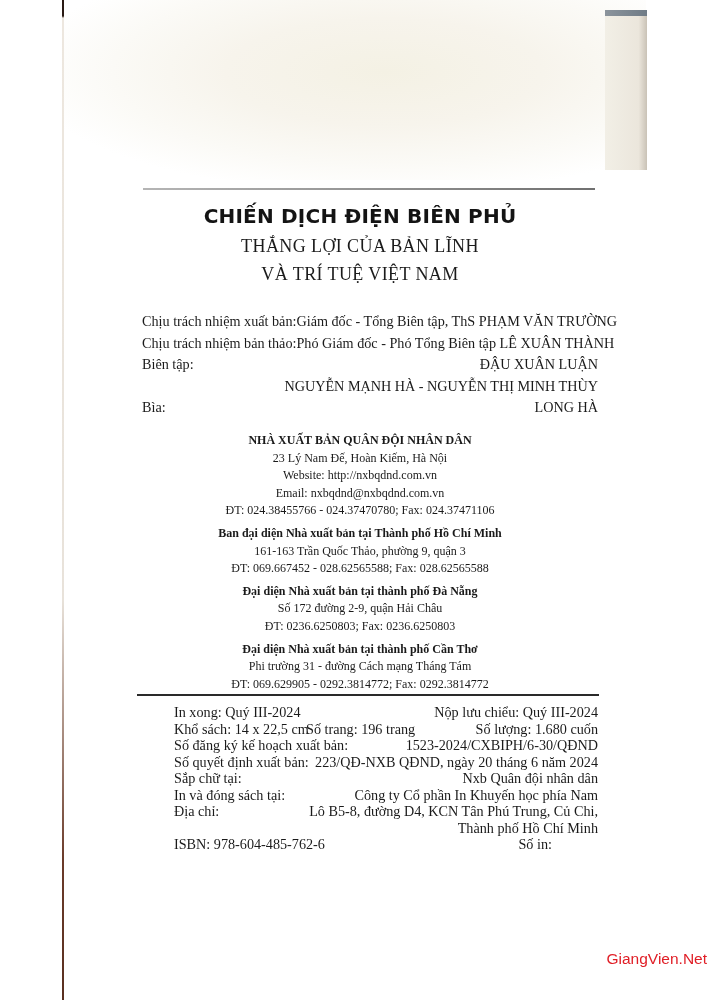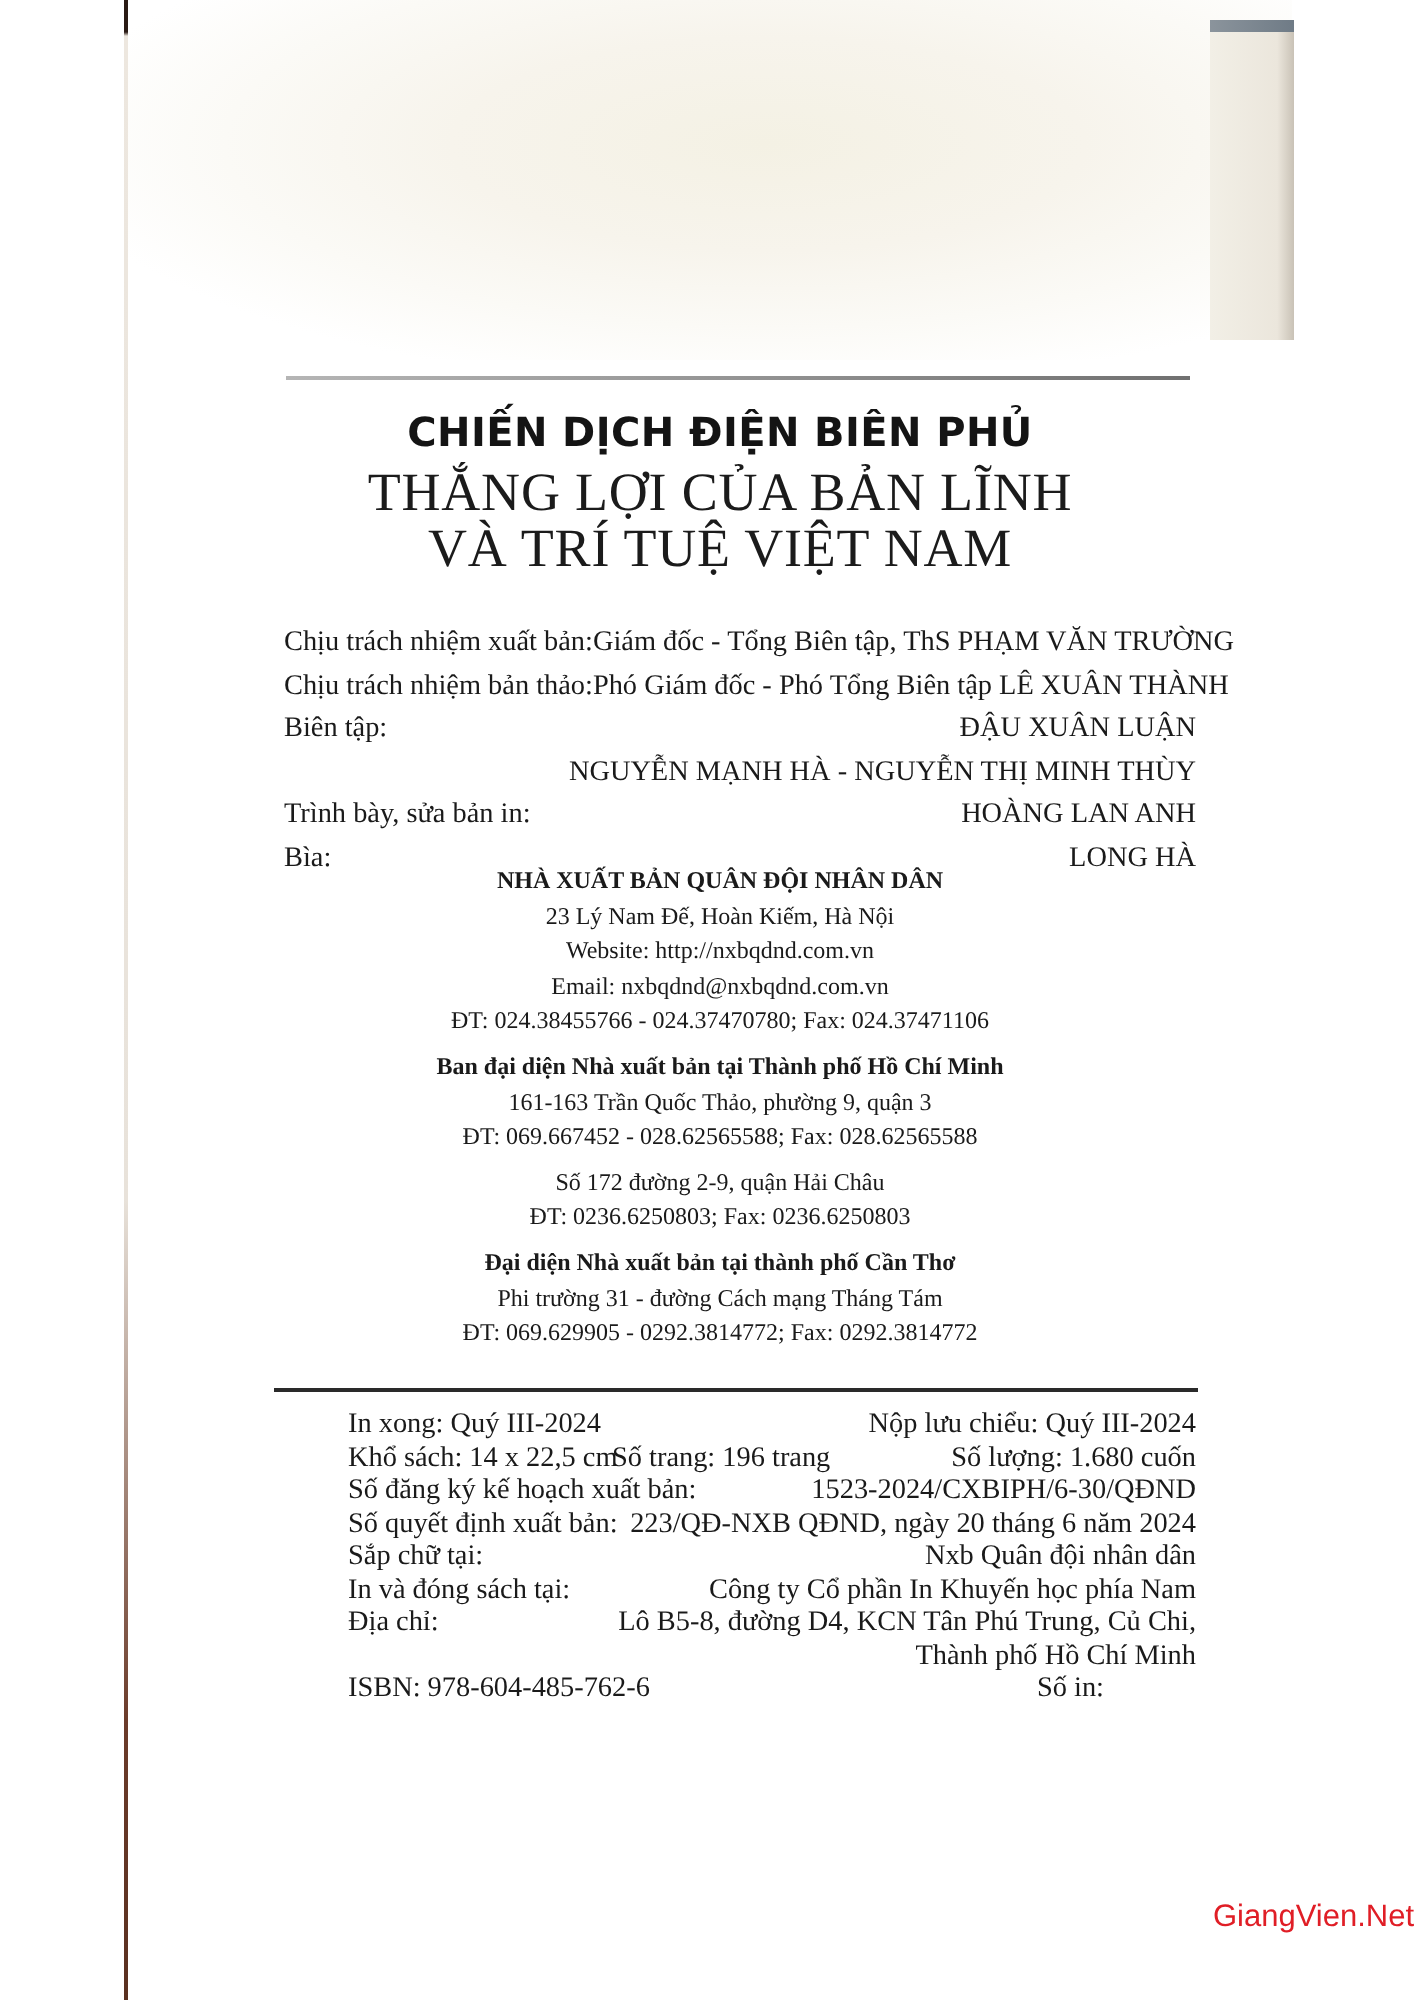--- a/index.html
+++ b/index.html
@@ -28,21 +28,21 @@
     .rule-top {
       position: absolute; left: 143px; top: 188px; width: 452px; height: 2px;
       background: linear-gradient(90deg, #b5b5b5, #8d8d8d 60%, #707070);
     }
     .title-block { position: absolute; left: 140px; top: 200px; width: 440px; text-align: center; }
     .title-main {
       font-family: "DejaVu Sans", sans-serif; font-weight: bold; font-size: 20px;
       letter-spacing: 0.2px; margin-top: 4px; color: #141414; text-align: center;
     }
     .subtitle {
-      font-family: "Liberation Serif", serif; font-size: 27px; line-height: 28px;
+      font-family: "Liberation Serif", serif; font-size: 18px; line-height: 28px;
       letter-spacing: 0.4px; color: #1b1b1b;
     }
     .credits { position: absolute; left: 142px; top: 313px; width: 456px; font-size: 14.2px; }
     .credit-row { display: flex; height: 21.5px; align-items: baseline; white-space: nowrap; }
     .credit-label { flex: 0 0 auto; }
     .credit-value { flex: 1 1 auto; text-align: right; }
     .publisher { position: absolute; left: 140px; top: 432px; width: 440px; text-align: center; font-size: 12px; }
     .pub-line { height: 17.6px; line-height: 17.6px; white-space: nowrap; }
     .pub-title { font-weight: bold; }
     .pub-gap { height: 5px; }
@@ -85,40 +85,37 @@
   </div>
   <div class="credit-row">
     <span class="credit-label">Biên tập:</span>
     <span class="credit-value">ĐẬU XUÂN LUẬN</span>
   </div>
   <div class="credit-row">
     <span class="credit-label"></span>
     <span class="credit-value">NGUYỄN MẠNH HÀ - NGUYỄN THỊ MINH THÙY</span>
   </div>
   <div class="credit-row">
-    <span class="credit-label">Trình bày, sửa bản in:</span>
-    <span class="credit-value">HOÀNG LAN ANH</span>
-  </div>
-  <div class="credit-row">
     <span class="credit-label">Bìa:</span>
     <span class="credit-value">LONG HÀ</span>
   </div>
 </div>
 
 <div class="publisher">
   <div class="pub-line pub-title">NHÀ XUẤT BẢN QUÂN ĐỘI NHÂN DÂN</div>
   <div class="pub-line">23 Lý Nam Đế, Hoàn Kiếm, Hà Nội</div>
   <div class="pub-line">Website: http://nxbqdnd.com.vn</div>
   <div class="pub-line">Email: nxbqdnd@nxbqdnd.com.vn</div>
   <div class="pub-line">ĐT: 024.38455766 - 024.37470780; Fax: 024.37471106</div>
   <div class="pub-gap"></div>
   <div class="pub-line pub-title">Ban đại diện Nhà xuất bản tại Thành phố Hồ Chí Minh</div>
   <div class="pub-line">161-163 Trần Quốc Thảo, phường 9, quận 3</div>
   <div class="pub-line">ĐT: 069.667452 - 028.62565588; Fax: 028.62565588</div>
   <div class="pub-gap"></div>
+  <div class="pub-line pub-title">Đại diện Nhà xuất bản tại thành phố Đà Nẵng</div>
   <div class="pub-line">Số 172 đường 2-9, quận Hải Châu</div>
   <div class="pub-line">ĐT: 0236.6250803; Fax: 0236.6250803</div>
   <div class="pub-gap"></div>
   <div class="pub-line pub-title">Đại diện Nhà xuất bản tại thành phố Cần Thơ</div>
   <div class="pub-line">Phi trường 31 - đường Cách mạng Tháng Tám</div>
   <div class="pub-line">ĐT: 069.629905 - 0292.3814772; Fax: 0292.3814772</div>
 </div>
 
 <div class="rule-mid"></div>
 

